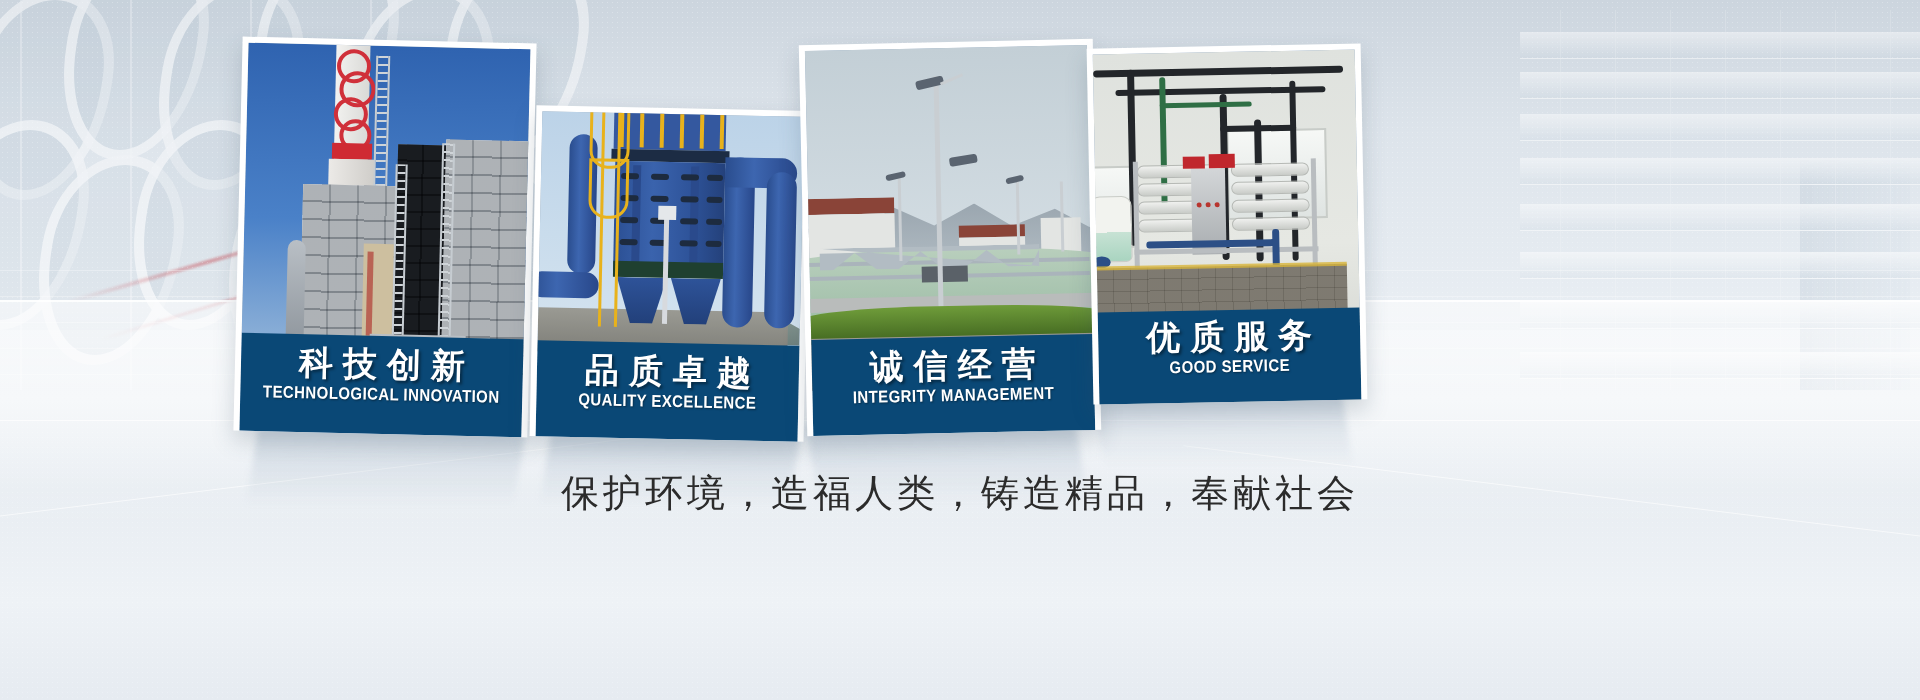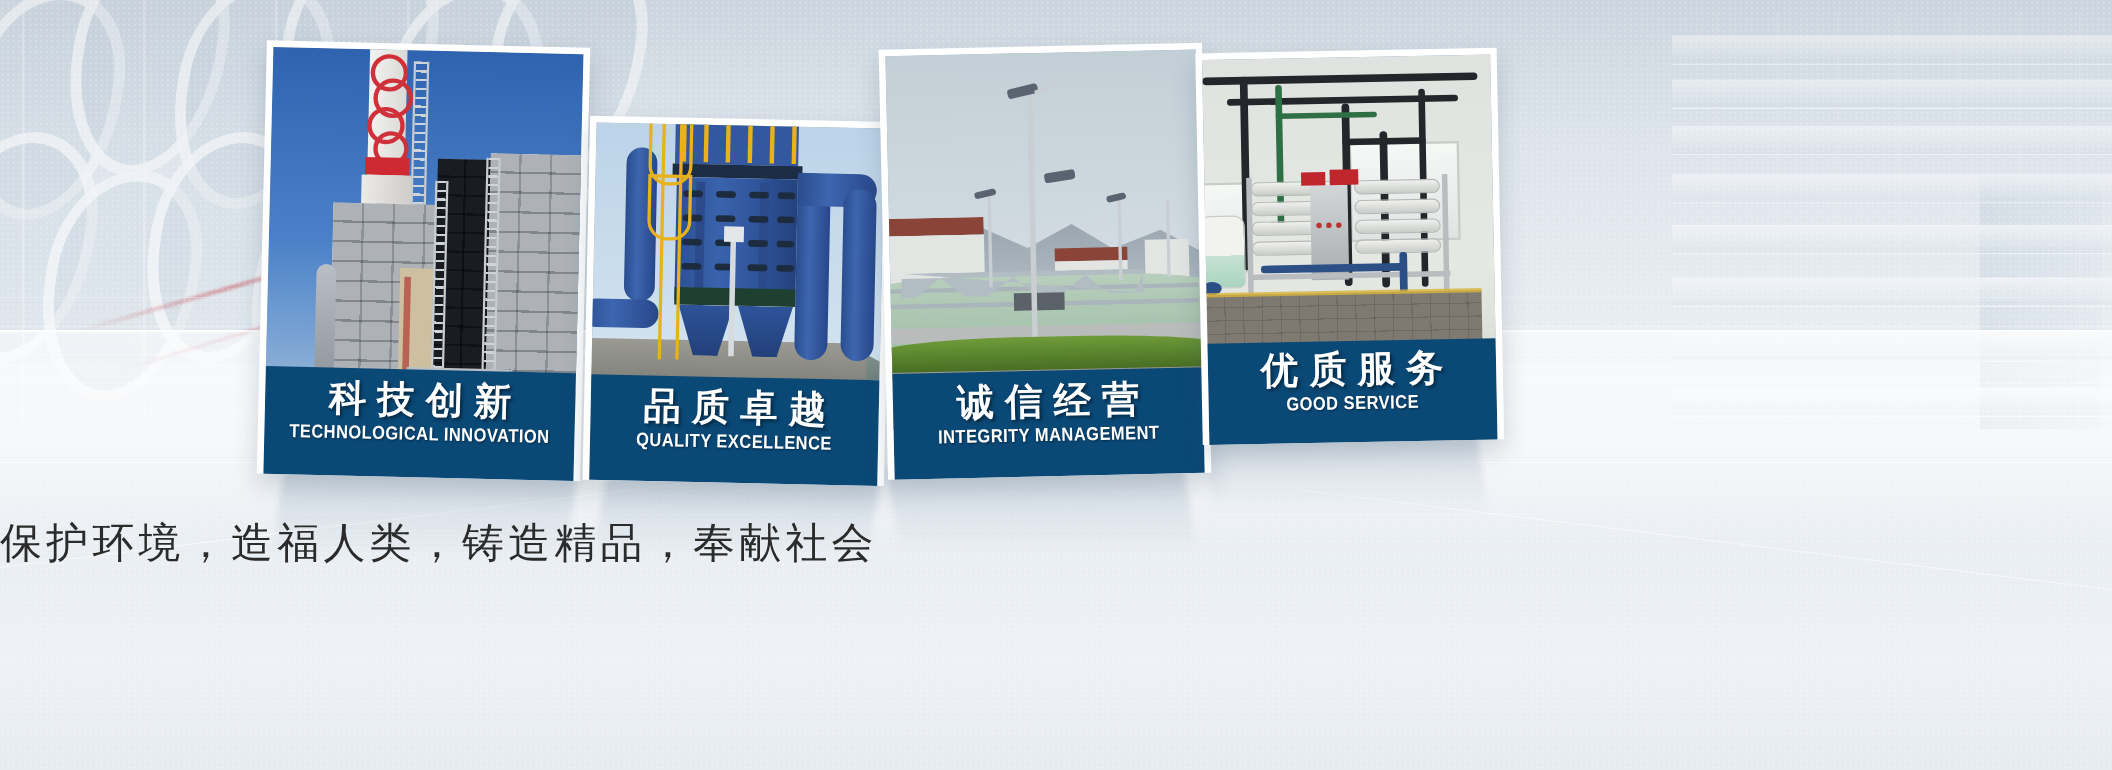--- a/index.html
+++ b/index.html
@@ -138,21 +138,21 @@
   .p4tank{position:absolute;background:linear-gradient(to bottom,#f2f3ef 55%,#c7e2d4 55%,#a9d4c0 100%);border-radius:10px 10px 6px 6px;border:1px solid #c9ccc7;}
   .p4sign{position:absolute;background:#c0272d;}
   .p4floor{position:absolute;background:
       repeating-linear-gradient(to right,#b5b2ab 0px,#b5b2ab 16px,#9f9c95 16px,#9f9c95 17px),
       repeating-linear-gradient(to bottom,#b2afa8 0px,#b2afa8 11px,#9b9891 11px,#9b9891 12px);
       background-blend-mode:multiply;}
   .p4blue{position:absolute;background:#2c4f86;border-radius:3px;}
   .p4valve{position:absolute;background:#b8352f;border-radius:50%;}
 
   
-  .tagline{position:absolute;left:0;right:0;top:468px;text-align:left;
+  .tagline{position:absolute;left:0;right:0;top:468px;text-align:center;
      font-size:38px;color:#2b2b2b;letter-spacing:4px;
      font-family:"DejaVu Sans","Liberation Sans",sans-serif;}
 </style>
 </head>
 <body>
 
 <div class="stage">
 
   <div class="sky"></div>
 

